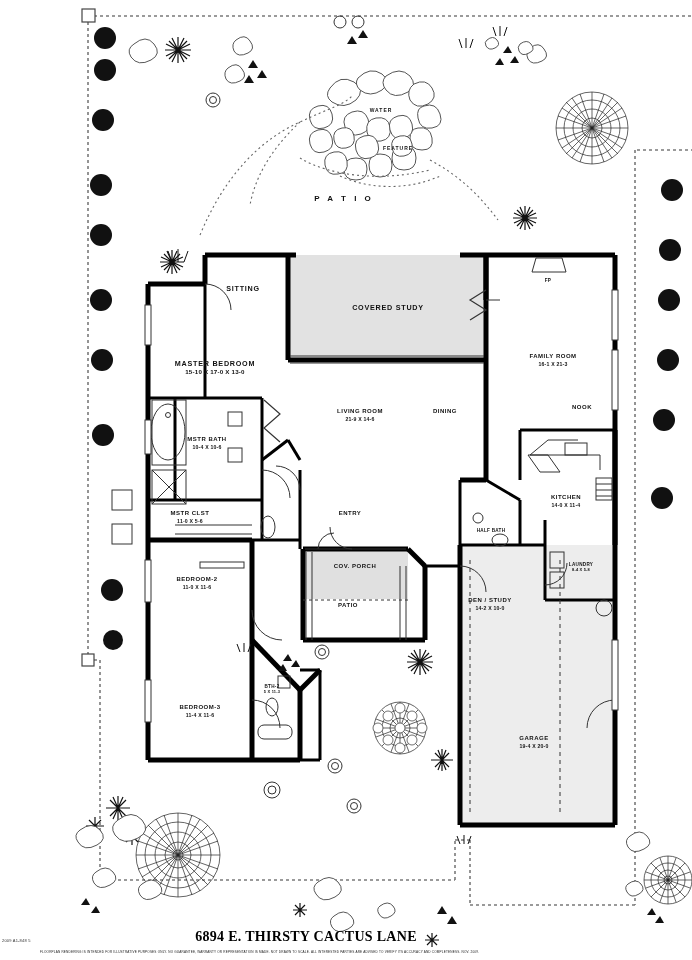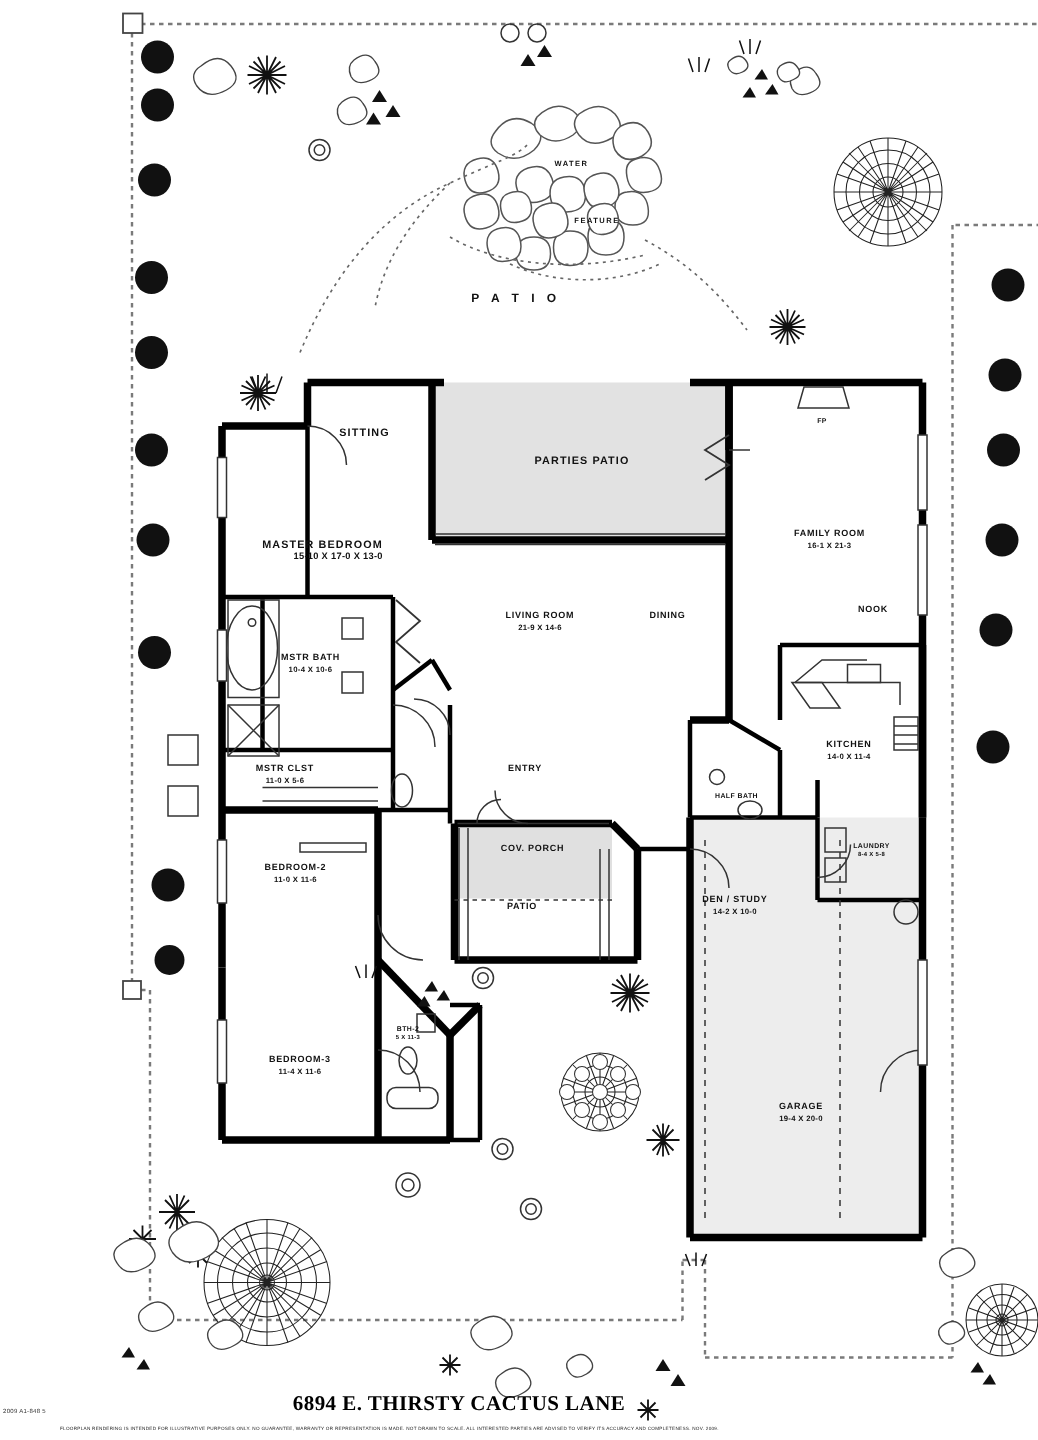--- a/index.html
+++ b/index.html
@@ -19,21 +19,21 @@
     font-family:"Liberation Sans", sans-serif;
     font-weight:bold;
     color:#111;
     white-space:nowrap;
     text-align:center;
     transform:translate(-50%,-50%);
     line-height:1.25;
     pointer-events:none;
   }
   .lbl .dim{display:block;font-size:0.86em;font-weight:bold;letter-spacing:.2px;}
-  .rm{font-size:7.2px;letter-spacing:.75px;text-align:right;}
+  .rm{font-size:7.2px;letter-spacing:.75px;}
   .rm-sm{font-size:6px;letter-spacing:.5px;}
   .rm-xs{font-size:4.6px;letter-spacing:.3px;}
   .rm-patio{font-size:8px;letter-spacing:3px;}
   .rm-water{font-size:5px;letter-spacing:1px;}
 
   #title{
     position:absolute;left:306px;top:937px;
     transform:translate(-50%,-50%);
     font-family:"Liberation Serif", serif;
     font-weight:bold;
@@ -456,21 +456,21 @@
 <div id="labels">
     <div class="lbl rm" style="left: 215px; top: 338px; margin-top: 29px;"><span>MASTER BEDROOM</span><span class="dim">15-10 X 17-0 X 13-0</span></div>
     <div class="lbl rm" style="left: 243px; top: 288px;"><span>SITTING</span></div>
     <div class="lbl rm-sm" style="left: 207px; top: 443px;"><span>MSTR BATH</span><span class="dim">10-4 X 10-6</span></div>
     <div class="lbl rm-sm" style="left: 190px; top: 517px;"><span>MSTR  CLST</span><span class="dim">11-0 X  5-6</span></div>
     <div class="lbl rm-sm" style="left: 197px; top: 583px;"><span>BEDROOM-2</span><span class="dim">11-0  X  11-6</span></div>
     <div class="lbl rm-sm" style="left: 200px; top: 711px;"><span>BEDROOM-3</span><span class="dim">11-4  X  11-6</span></div>
     <div class="lbl rm-xs" style="left: 272px; top: 689px;"><span>BTH-2</span><span class="dim">5 X 11-3</span></div>
     <div class="lbl rm-sm" style="left: 360px; top: 415px;"><span>LIVING ROOM</span><span class="dim">21-9  X  14-6</span></div>
     <div class="lbl rm-sm" style="left: 445px; top: 412px;"><span>DINING</span></div>
-    <div class="lbl rm" style="left: 388px; top: 307px;"><span>PARTIES PATIO</span></div>
+    <div class="lbl rm" style="left: 388px; top: 307px;"><span>COVERED STUDY</span></div>
     <div class="lbl rm-sm" style="left: 350px; top: 514px;"><span>ENTRY</span></div>
     <div class="lbl rm-sm" style="left: 355px; top: 567px;"><span>COV. PORCH</span></div>
     <div class="lbl rm-sm" style="left: 348px; top: 606px;"><span>PATIO</span></div>
     <div class="lbl rm-sm" style="left: 553px; top: 360px;"><span>FAMILY ROOM</span><span class="dim">16-1  X  21-3</span></div>
     <div class="lbl rm-sm" style="left: 582px; top: 408px;"><span>NOOK</span></div>
     <div class="lbl rm-sm" style="left: 566px; top: 501px;"><span>KITCHEN</span><span class="dim">14-0 X 11-4</span></div>
     <div class="lbl rm-xs" style="left: 491px; top: 531px;"><span>HALF BATH</span></div>
     <div class="lbl rm-xs" style="left: 581px; top: 567px;"><span>LAUNDRY</span><span class="dim">8-4 X 5-8</span></div>
     <div class="lbl rm-sm" style="left: 490px; top: 604px;"><span>DEN / STUDY</span><span class="dim">14-2 X 10-0</span></div>
     <div class="lbl rm-sm" style="left: 534px; top: 742px;"><span>GARAGE</span><span class="dim">19-4 X 20-0</span></div>

